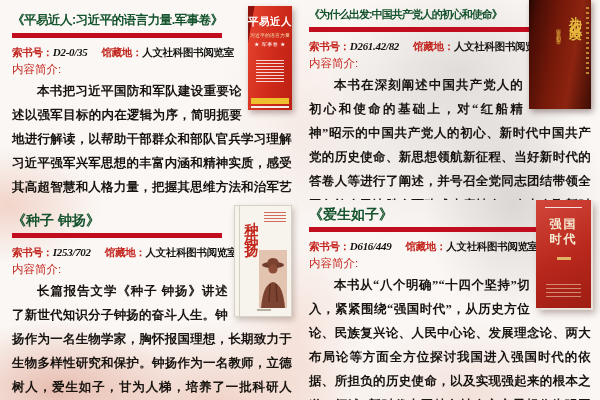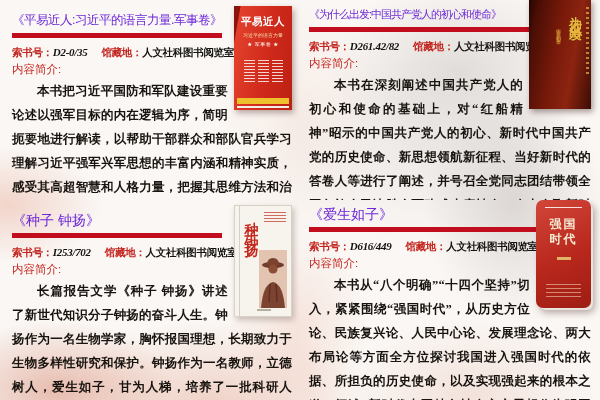--- a/index.html
+++ b/index.html
@@ -25,42 +25,42 @@
     position:absolute;inset:0;
     display:grid;grid-template-columns:300px 300px;grid-template-rows:200px 200px;
   }
   .section{position:relative;box-sizing:border-box;overflow:hidden;}
   .sec-left{padding:10px 8px 0 12px;}
   .sec-right{padding:4px 9px 0 9px;}
 
   .cover{float:right;position:relative;z-index:2;margin:0 0 6px 6px;}
 
   .book-title{
-    color:#6d28d9;font-weight:normal;font-size:12.5px;letter-spacing:-0.5px;
+    color:#14532d;font-weight:bold;font-size:12.5px;letter-spacing:-0.5px;
     white-space:nowrap;line-height:20px;
   }
   .title-long{font-size:11px;letter-spacing:-1px;}
   .title-short{font-size:14px;letter-spacing:0;}
   .red-bar{height:5px;background:#c10d1d;margin:3px 0 6px 0;}
   .bar-l{margin-right:70px;}
   .meta{white-space:nowrap;font-size:10.5px;letter-spacing:-0.3px;line-height:16px;font-weight:bold;}
   .meta .lbl{color:#c3241e;}
   .meta .val{color:#141210;font-family:"Liberation Serif", serif;font-size:11px;font-style:italic;}
   .meta .val-loc{color:#141210;}
   .gap{display:inline-block;width:14px;}
   .summary-lbl{color:#c3241e;font-size:11.5px;font-weight:normal;line-height:16px;margin-top:1px;}
   .summary{
     font-family:"Liberation Serif", serif;
     font-size:12.5px;line-height:24px;color:#17130f;font-weight:600;
     text-align:justify;text-indent:2em;letter-spacing:0.2px;margin-top:2px;
   }
 
   
   .cov1{
-    width:58px;height:104px;margin-top:-4px;
+    width:44px;height:104px;margin-top:-4px;
     background:linear-gradient(100deg,#8e130d 0px,#8e130d 6px,#e2402c 7px,#d02a1b 55%,#bb2013 100%);
     box-shadow:2px 3px 6px rgba(60,20,15,.35);
     text-align:center;
   }
   .cov1-title{color:#fff;font-weight:bold;font-size:10.5px;letter-spacing:0.5px;padding-top:9px;}
   .cov1-sub{color:#f5dfae;font-size:5px;margin-top:3px;}
   .cov1-band{color:#fff;font-size:5px;margin-top:3px;letter-spacing:0.5px;}
   .cov1-rows{display:flex;justify-content:space-around;margin:13px 8px 0;}
   .cov1-rows div{
     width:11px;height:22px;
@@ -112,21 +112,20 @@
   .cov3-author{
     position:absolute;left:22px;bottom:5px;width:14px;height:2px;background:#b7afa0;
   }
 
   
   .cov4{
     width:55px;height:108px;margin-top:-4px;
     background:linear-gradient(155deg,#d2463a 0%,#b8271c 55%,#9e1d13 100%);
     box-shadow:3px 3px 0 -1px #e9e4db, 4px 5px 7px rgba(60,20,15,.35);
     text-align:center;
-    border-radius:7px;
   }
   .cov4-line{height:1px;background:rgba(255,255,255,.85);margin:7px 9px 0;}
   .cov4-title{color:#f6ecd4;font-weight:bold;font-size:12px;line-height:15px;letter-spacing:2px;margin-top:9px;}
   .cov4-author{width:14px;height:3px;background:#dfb565;margin:10px auto 0;}
   .cov4-rows{
     position:absolute;left:10px;right:10px;bottom:10px;height:14px;
     background:repeating-linear-gradient(to bottom, rgba(245,225,190,.55) 0 1px, transparent 1px 4px);
   }
 </style>
 </head>

